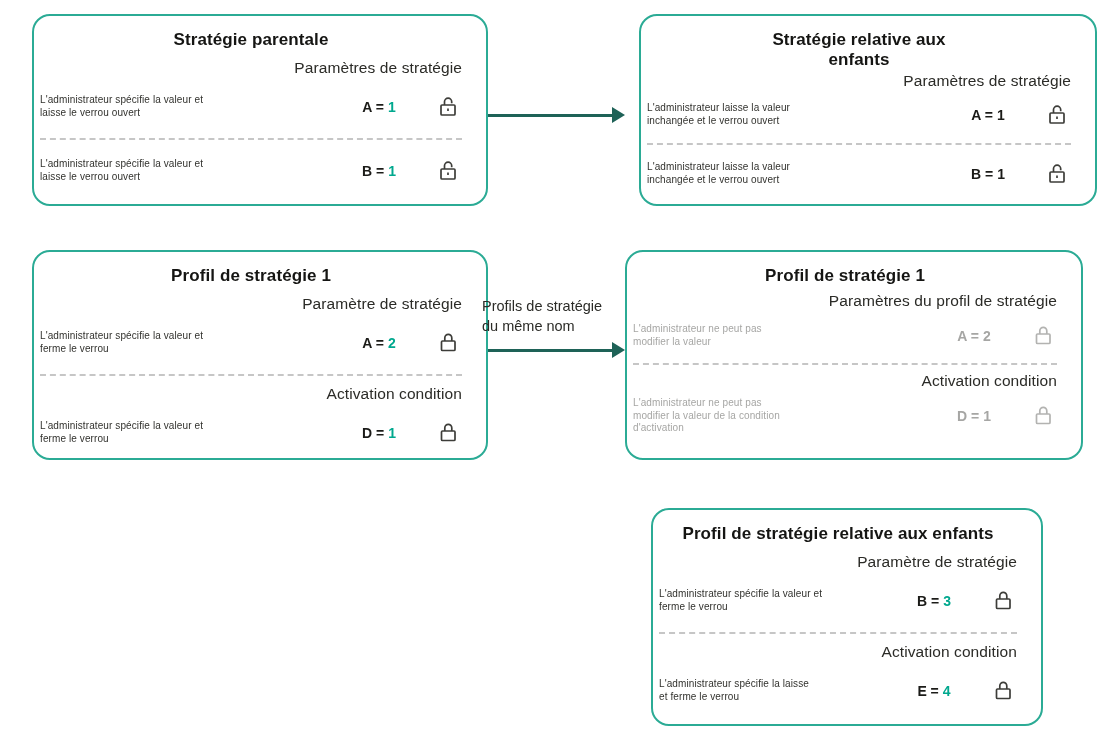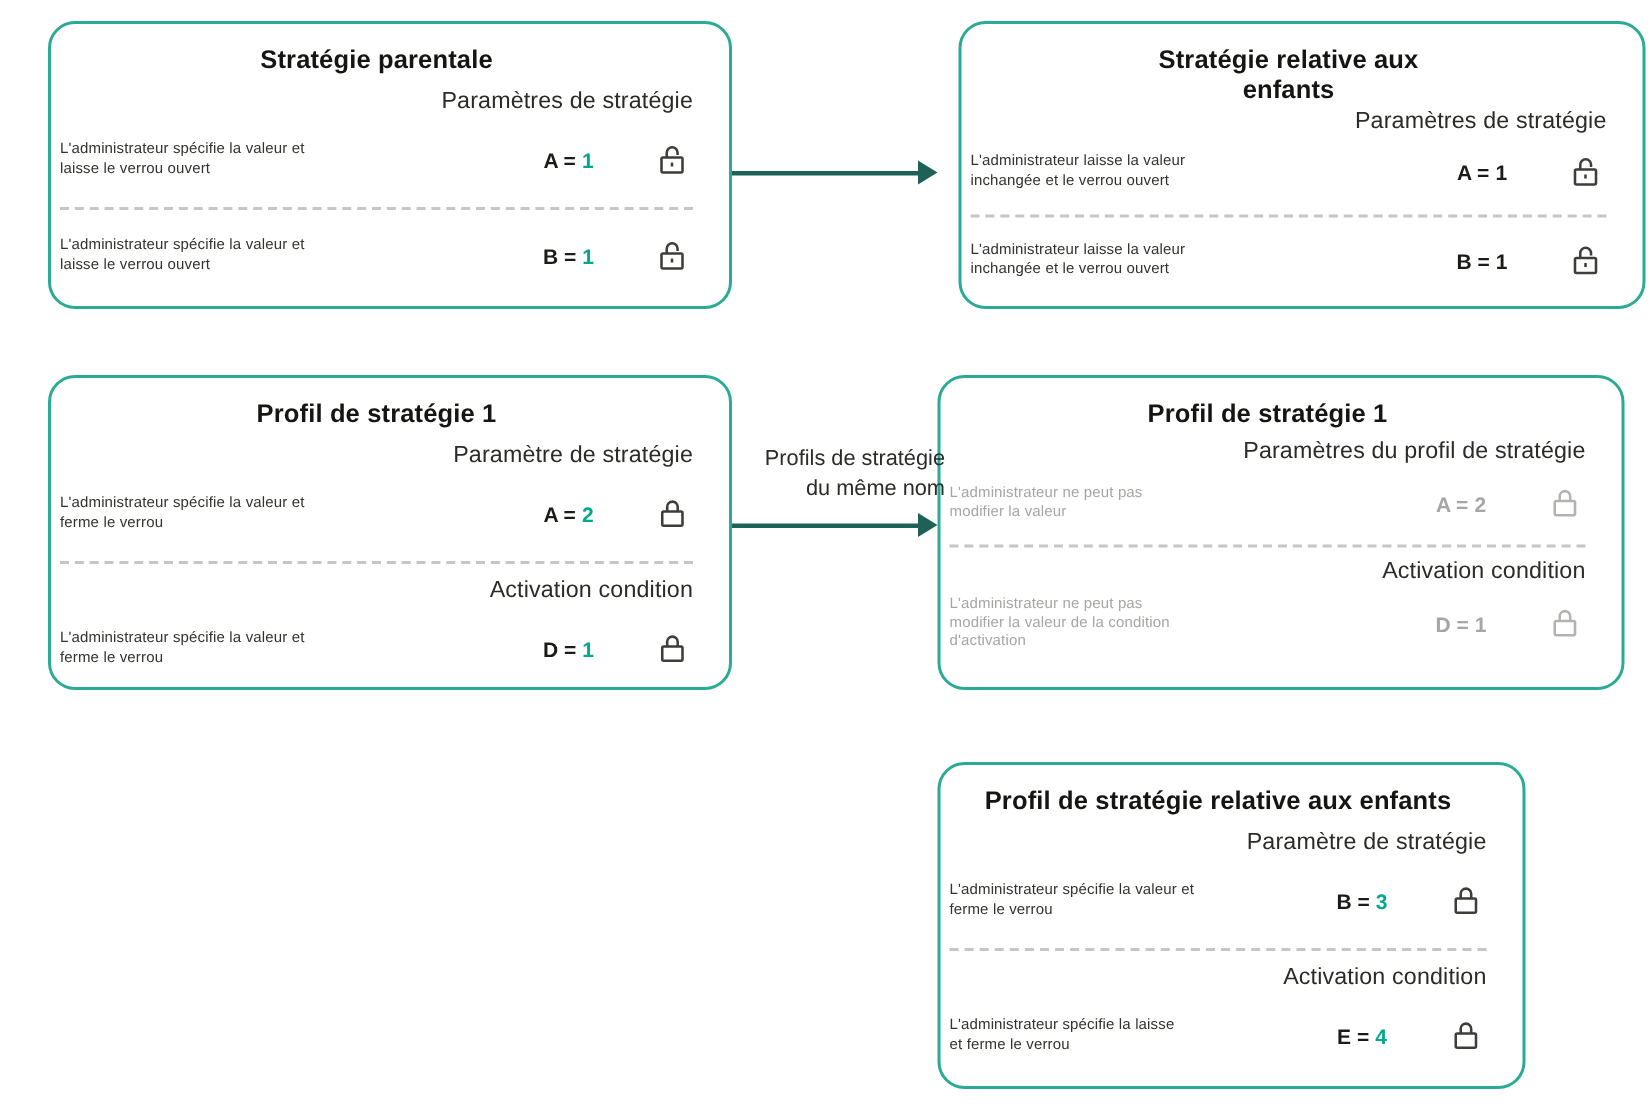--- a/index.html
+++ b/index.html
@@ -54,35 +54,35 @@
   .box-top-right .title{margin-bottom:2px}
   .box-top-right .heading{margin:0 0 2px}
   .box-top-right .row{min-height:45px}
   .box-top-right .divider{margin:6px 0}
   .box-mid-left{left:32px;top:250px;width:456px;height:210px}
   .box-mid-right{left:625px;top:250px;width:458px;height:210px}
   .box-mid-right .title{margin-bottom:4px}
   .box-mid-right .row{min-height:44px}
   .box-mid-right .heading{margin:2px 0 4px}
   .box-mid-right .divider{margin:5px 0}
-  .box-bottom-right{left:625px;top:508px;width:392px;height:218px}
+  .box-bottom-right{left:651px;top:508px;width:392px;height:218px}
 
   .arrow{position:absolute;height:0}
   .arrow-line{position:absolute;left:0;right:11px;top:-1.5px;height:3px;background:var(--arrow)}
   .arrow-head{
     position:absolute;right:0;top:-8px;width:0;height:0;
     border-left:13px solid var(--arrow);
     border-top:8px solid transparent;
     border-bottom:8px solid transparent;
   }
   .arrow-top{left:488px;top:115px;width:137px}
   .arrow-middle{left:488px;top:350px;width:137px}
   .arrow-label{
     position:absolute;left:482px;top:297px;width:148px;
-    font-size:14.5px;line-height:1.35;text-align:right;color:#2B2B27;
+    font-size:14.5px;line-height:1.35;text-align:left;color:#2B2B27;
     white-space:pre-line;
   }
 </style>
 </head>
 <body>
 
 <div class="canvas">
 
   <section class="box box-top-left">
     <div class="title">Stratégie parentale</div>

